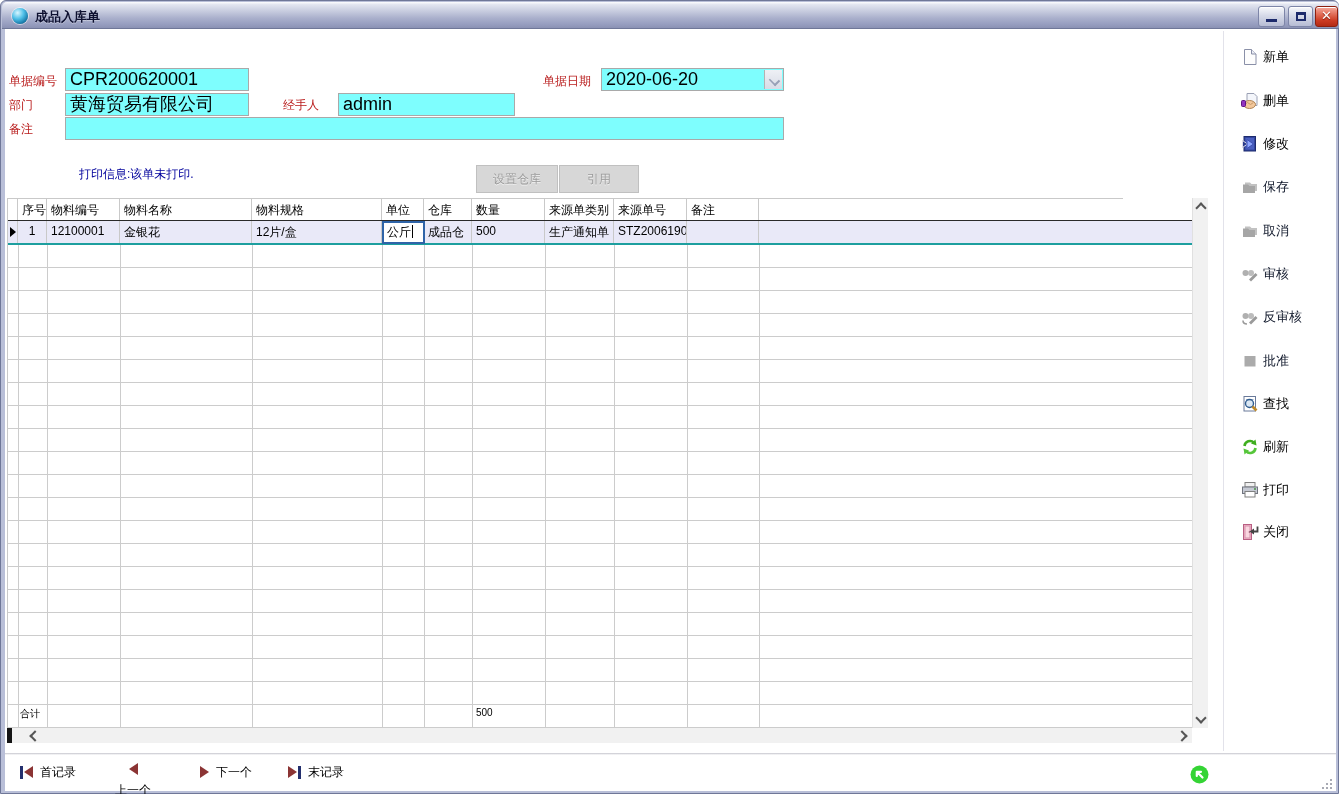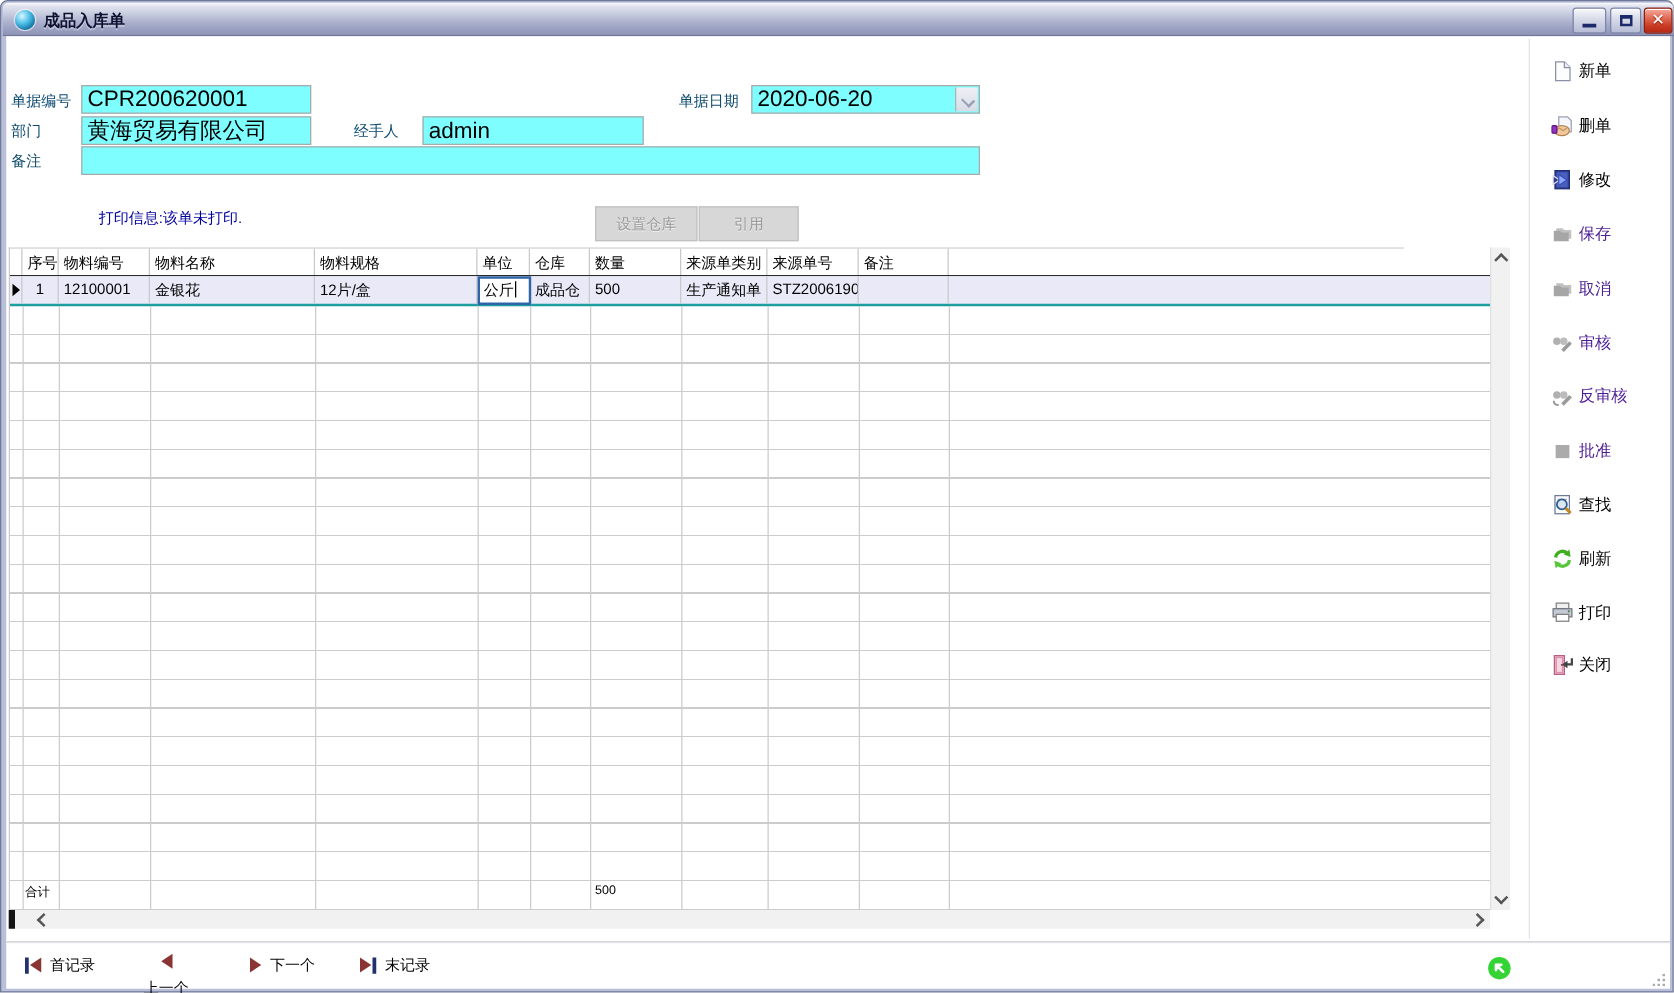--- a/index.html
+++ b/index.html
@@ -17,21 +17,21 @@
   .capbtn{position:absolute;top:4px;height:21px;border-radius:3px;border:1px solid #7d85a8;box-sizing:border-box;
     background:linear-gradient(180deg,#f8f9fc,#d6dae8 45%,#b6bcd4);box-shadow:inset 0 1px 0 #fff;}
   .btn-min{left:1256px;width:27px;}
   .btn-max{left:1286px;width:25px;}
   .btn-close{left:1313px;width:23px;background:linear-gradient(180deg,#f6ab9e,#e06a55 40%,#cc3a22 72%,#b32a14);border-color:#8e1f0e;}
   .glyph-min{position:absolute;left:7px;bottom:4px;width:11px;height:3px;background:#1c2a6b;}
   .glyph-max{position:absolute;left:7px;top:5px;width:10px;height:9px;border:2px solid #1c2a6b;border-top-width:3px;box-sizing:border-box;background:transparent;}
   .glyph-close{position:absolute;left:0;top:1px;width:100%;text-align:center;color:#fff;font-weight:bold;font-size:13px;text-shadow:0 1px 1px #7a1508;}
   .content{position:absolute;left:4px;top:28px;width:1331px;height:762px;background:#fff;}
   
-  .lbl{position:absolute;font-size:12px;color:#0c4a6e;white-space:nowrap;}
+  .lbl{position:absolute;font-size:12px;color:#b91c1c;white-space:nowrap;}
   .fld{position:absolute;height:23px;background:#7EFEFE;border:1px solid #a9a9a9;box-sizing:border-box;
     line-height:21px;padding:0 4px;font-size:18px;white-space:nowrap;overflow:hidden;}
   .combo-btn{position:absolute;right:1px;top:1px;width:18px;height:19px;background:linear-gradient(180deg,#eef0f5,#d8dce6);
     border-left:1px solid #b2b2b2;box-sizing:border-box;}
   .combo-chev{position:absolute;left:5px;top:6px;width:7px;height:7px;border-right:2px solid #97a0b6;border-bottom:2px solid #97a0b6;transform:rotate(45deg) scale(1,.8);}
   .print-info{position:absolute;left:78px;top:165px;color:#00009c;font-size:12px;}
   .gbtn{position:absolute;height:28px;background:#d7d7d7;border:1px solid #c0c0c0;box-sizing:border-box;
     color:#9b9b9b;text-align:center;line-height:26px;font-size:12px;text-shadow:0 1px 0 #f0f0f0;}
   
   .grid{position:absolute;left:6px;top:197px;width:1116px;height:545px;border-left:1px solid #c9c9c9;border-top:1px solid #c9c9c9;box-sizing:border-box;background:#fff;}
@@ -65,21 +65,21 @@
   .chev{position:absolute;width:6px;height:6px;border-right:2px solid #555;border-bottom:2px solid #555;}
   .chev-up{left:4px;top:6px;transform:rotate(-135deg);}
   .chev-down{left:4px;bottom:6px;transform:rotate(45deg);}
   .chev-left{left:24px;top:4px;transform:rotate(135deg);}
   .chev-right{right:6px;top:4px;transform:rotate(-45deg);}
   .hthumb{position:absolute;left:0;top:0;width:5px;height:15px;background:#151515;}
   .side-sep{position:absolute;left:1222px;top:30px;width:1px;height:720px;background:#e2e2ea;}
   
   .action{position:absolute;left:1240px;height:20px;display:flex;align-items:center;gap:4px;cursor:default;}
   .action .alabel{font-size:13px;color:#000;white-space:nowrap;}
-  .action.disabled .alabel{color:#4c1d95;}
+  .action.disabled .alabel{color:#0f172a;}
   .aicon{width:18px;height:18px;display:inline-block;}
   
   .groove{position:absolute;left:4px;top:752px;width:1331px;height:2px;background:linear-gradient(180deg,#c4c4cc,#ffffff);}
   .nav-item{position:absolute;top:762px;height:18px;display:flex;align-items:center;gap:7px;}
   .nav-item span.txt{font-size:12px;color:#000;}
   .tri-l{width:0;height:0;border-top:6px solid transparent;border-bottom:6px solid transparent;border-right:9px solid #8b3434;}
   .tri-r{width:0;height:0;border-top:6px solid transparent;border-bottom:6px solid transparent;border-left:9px solid #8b3434;}
   .nbar{width:3px;height:13px;background:#24306e;}
   .ico-pair{display:flex;align-items:center;gap:1px;}
   .go-icon{position:absolute;left:1189px;top:764px;width:19px;height:19px;}

